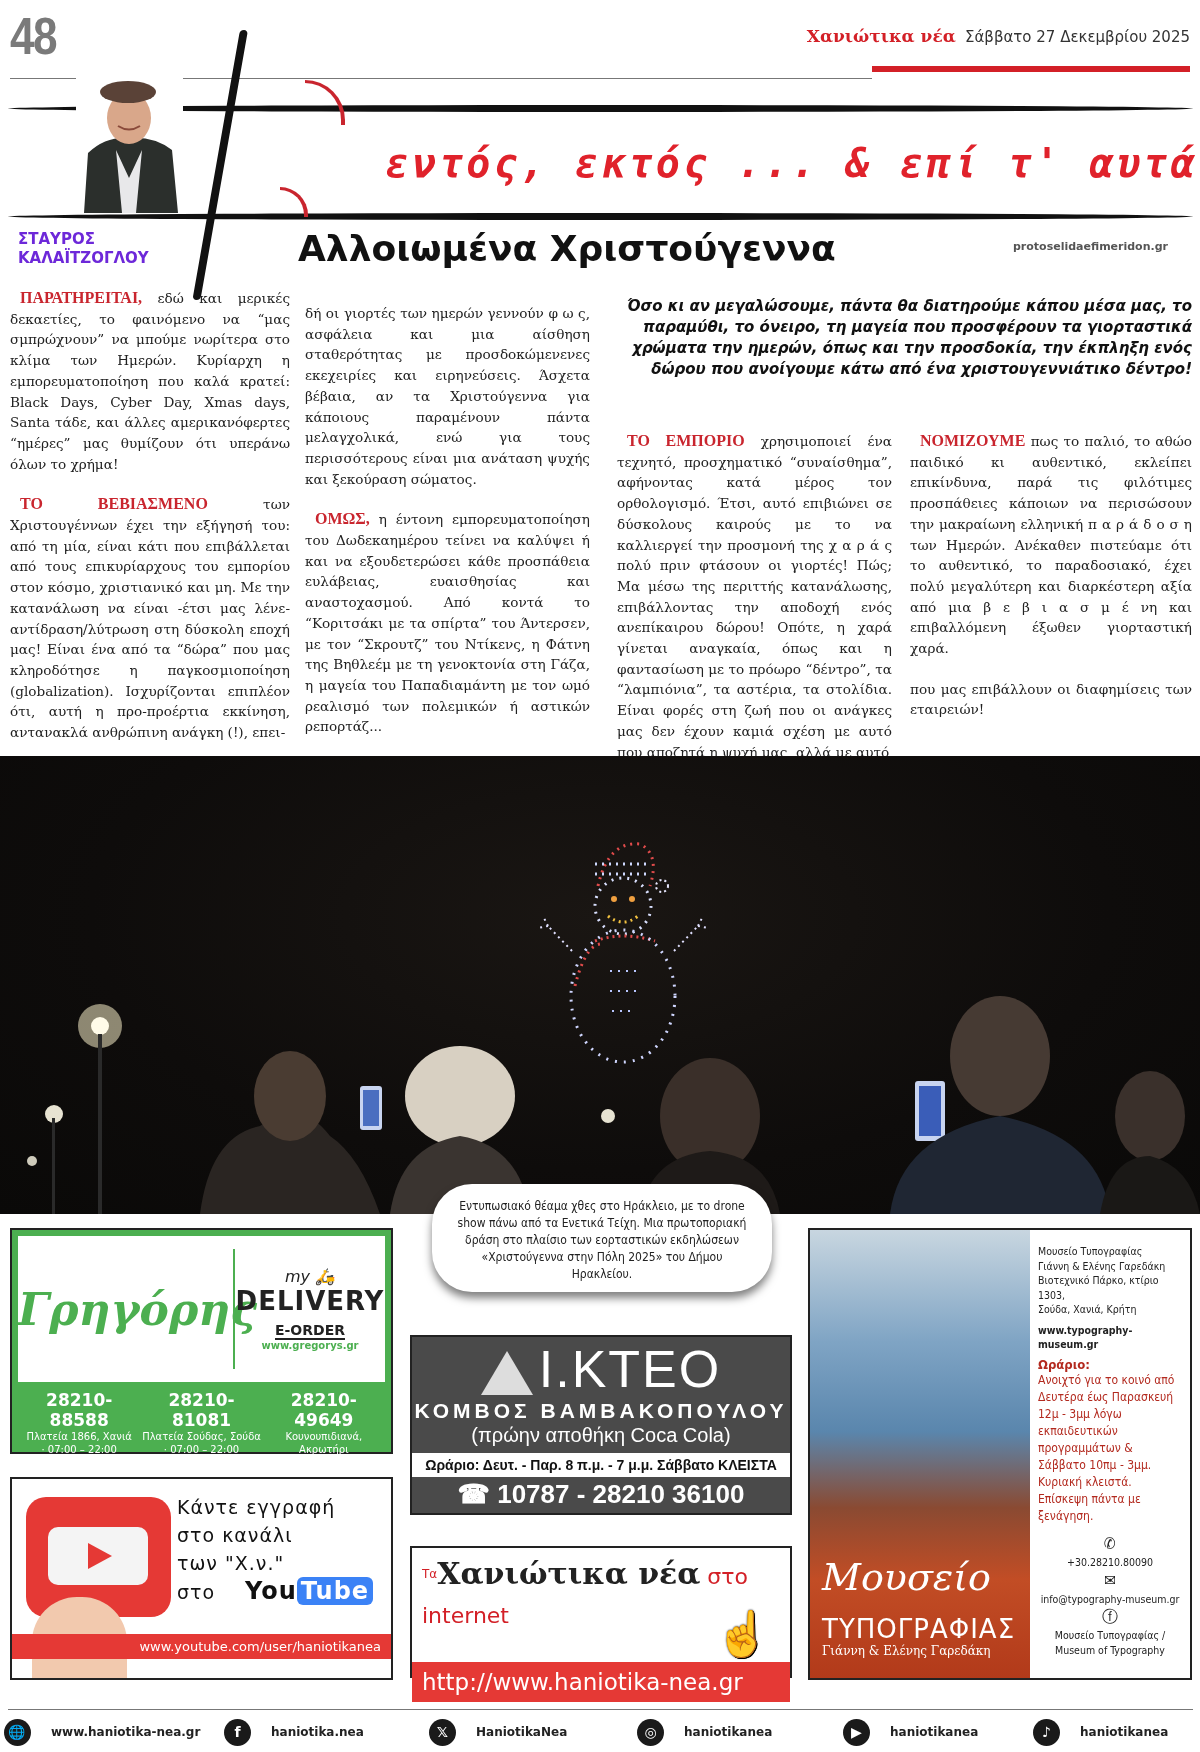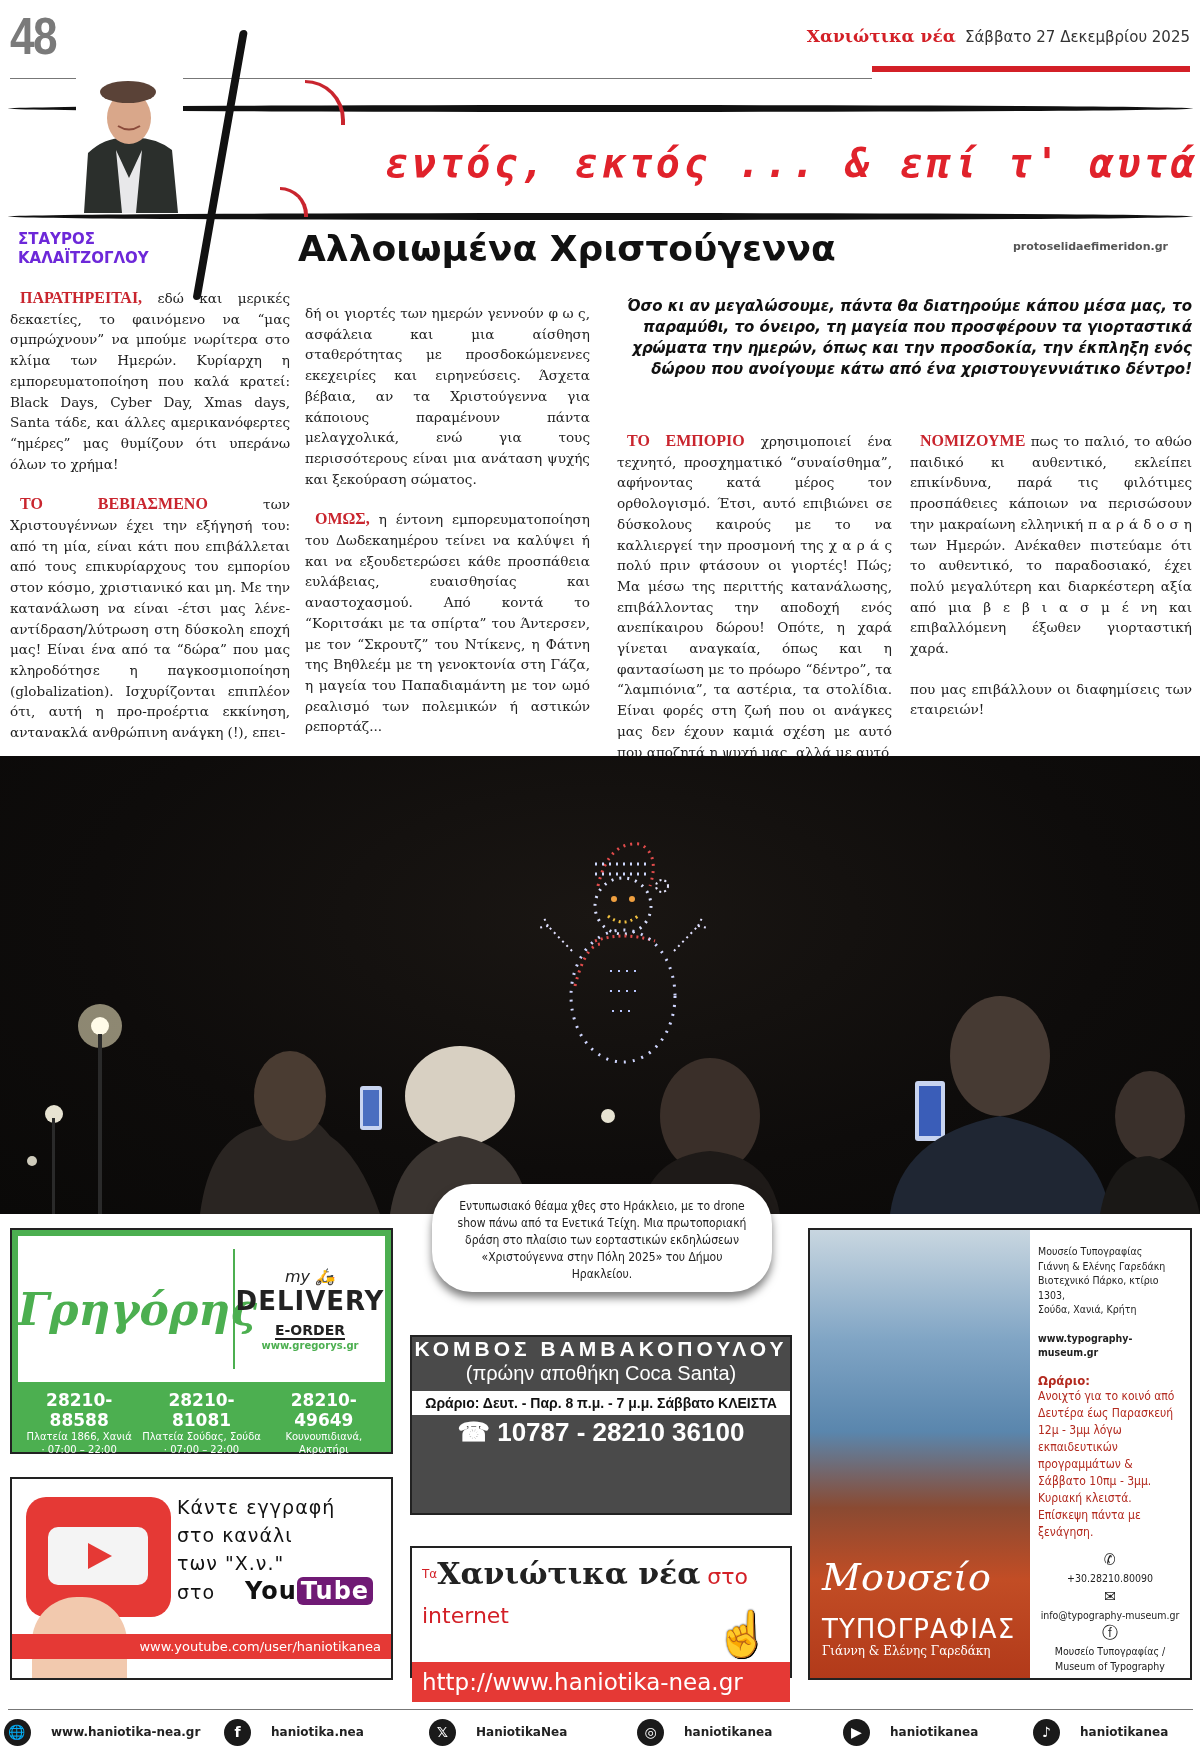--- a/index.html
+++ b/index.html
@@ -55,21 +55,21 @@
   .greg-phones .num { font-size: 17px; font-weight: bold; }
   .greg-phones .addr { font-size: 10px; line-height: 13px; }
 
   .ad-youtube { left: 10px; top: 1477px; width: 383px; height: 203px; background: #fff; overflow: hidden; }
   .yt-card { position: absolute; left: 14px; top: 18px; width: 145px; height: 120px; background: #e53935; border-radius: 20px; }
   .yt-inner { position: absolute; left: 22px; top: 30px; width: 100px; height: 58px; background: #f4f4f4; border-radius: 10px; }
   .yt-play { position: absolute; left: 40px; top: 16px; width: 0; height: 0; border-left: 24px solid #e53935; border-top: 13px solid transparent; border-bottom: 13px solid transparent; }
   .yt-hand { position: absolute; left: 20px; top: 118px; width: 95px; height: 90px; background: #f2c9ae; border-radius: 45px 45px 10px 10px; }
   .yt-text { position: absolute; left: 165px; top: 14px; font-family: "DejaVu Sans", sans-serif; font-size: 19px; line-height: 28px; color: #111; letter-spacing: 1px; }
   .yt-logo { display: inline-block; font-weight: bold; font-size: 24px; margin-left: 30px; }
-  .yt-logo .tube { background: #701a75; color: #fff; border-radius: 6px; padding: 0 4px; }
+  .yt-logo .tube { background: #3b82f6; color: #fff; border-radius: 6px; padding: 0 4px; }
   .yt-bar { position: absolute; left: 0; top: 155px; width: 100%; height: 25px; background: #e53935; color: #fff; font-family: "DejaVu Sans", sans-serif; font-size: 13px; line-height: 25px; text-align: right; padding-right: 10px; }
 
   .ad-kteo { left: 410px; top: 1335px; width: 382px; height: 180px; background: #4a4a4a; color: #fff; text-align: center; font-family: "Liberation Sans", sans-serif; }
   .kteo-title { font-size: 52px; letter-spacing: 2px; line-height: 60px; margin-top: 2px; }
   .kteo-tri { display: inline-block; width: 0; height: 0; border-left: 26px solid transparent; border-right: 26px solid transparent; border-bottom: 44px solid #ddd; vertical-align: middle; margin-right: 6px; }
   .kteo-sub { font-size: 21px; font-weight: bold; letter-spacing: 4px; line-height: 24px; }
   .kteo-note { font-size: 20px; line-height: 24px; }
   .kteo-hours { background: #fff; color: #111; font-size: 14px; font-weight: bold; padding: 4px 0; margin-top: 6px; }
   .kteo-phone { font-size: 26px; font-weight: bold; line-height: 34px; }
 
@@ -81,21 +81,21 @@
   .hn-bar { background: #e53935; color: #fff; margin-top: 28px; height: 40px; line-height: 40px; font-family: "DejaVu Sans", sans-serif; font-size: 23px; padding-left: 10px; }
   .hn-cursor { position: absolute; right: 20px; top: 60px; font-size: 44px; color: #fff; text-shadow: 0 0 2px #000, 1px 1px 0 #000; }
 
   .ad-museum { left: 808px; top: 1228px; width: 384px; height: 452px; background: #fff; display: flex; }
   .mus-photo { width: 220px; height: 100%; background: linear-gradient(180deg, #c8d6e0 0%, #7fa4c4 25%, #5a86ad 45%, #8a4a32 62%, #c24d25 78%, #b23a1a 100%); position: relative; }
   .mus-logo { position: absolute; left: 12px; bottom: 20px; width: 100%; text-align: left; color: #fff; }
   .mus-logo .m1 { font-family: "DejaVu Serif", serif; font-style: italic; font-size: 38px; }
   .mus-logo .m2 { font-family: "DejaVu Sans", sans-serif; font-size: 26px; letter-spacing: 1px; margin-top: 15px; }
   .mus-logo .m3 { font-family: "DejaVu Serif", serif; font-size: 12px; }
   .mus-info { flex: 1; padding: 14px 8px; font-family: "DejaVu Sans Condensed", "DejaVu Sans", sans-serif; font-size: 10.5px; line-height: 14.5px; color: #222; }
-  .mus-info .web { font-weight: bold; margin: 14px 0; }
+  .mus-info .web { font-weight: bold; margin: 6px 0; }
   .mus-info .hours-label { color: #b32a1f; font-weight: bold; font-size: 13px; margin-top: 4px; }
   .mus-info .hours { color: #b32a1f; font-size: 12px; line-height: 17px; }
   .mus-contact { text-align: center; margin-top: 8px; }
   .mus-contact .ic { font-size: 16px; line-height: 22px; }
 
   
   .footer-rule { left: 8px; top: 1709px; width: 1185px; height: 1px; background: #777; }
   .footer { left: 0; top: 1715px; width: 1200px; height: 34px; display: flex; align-items: center; padding-left: 4px; font-family: "DejaVu Sans", sans-serif; font-weight: bold; font-size: 12px; color: #222; }
   .f-item { display: flex; align-items: center; margin-right: 0; }
   .f-icon { width: 27px; height: 27px; border-radius: 50%; background: #1a1a1a; color: #fff; display: inline-flex; align-items: center; justify-content: center; font-size: 14px; font-weight: bold; margin-right: 20px; }
@@ -237,22 +237,23 @@
   <div class="yt-text">
     <div>Κάντε εγγραφή</div>
     <div>στο κανάλι</div>
     <div>των "Χ.ν."</div>
     <div><span>στο</span><span class="yt-logo"><span>You</span><span class="tube">Tube</span></span></div>
   </div>
   <div class="yt-bar">www.youtube.com/user/haniotikanea</div>
 </div>
 
 <div class="abs ad ad-kteo">
+  <div class="kteo-title"><span class="kteo-tri"></span><span>Ι.ΚΤΕΟ</span></div>
   <div class="kteo-sub">ΚΟΜΒΟΣ ΒΑΜΒΑΚΟΠΟΥΛΟΥ</div>
-  <div class="kteo-note">(πρώην αποθήκη Coca Santa)</div>
+  <div class="kteo-note">(πρώην αποθήκη Coca Cola)</div>
   <div class="kteo-hours">Ωράριο: Δευτ. - Παρ. 8 π.μ. - 7 μ.μ. Σάββατο ΚΛΕΙΣΤΑ</div>
   <div class="kteo-phone">☎ 10787 - 28210 36100</div>
 </div>
 
 <div class="abs ad ad-hn">
   <div class="hn-top">
     <span class="hn-ta">Τα</span><span class="hn-brand">Χανιώτικα νέα</span><span class="hn-net"> στο internet</span>
   </div>
   <div class="hn-bar">http://www.haniotika-nea.gr</div>
   <div class="hn-cursor">☝</div>

